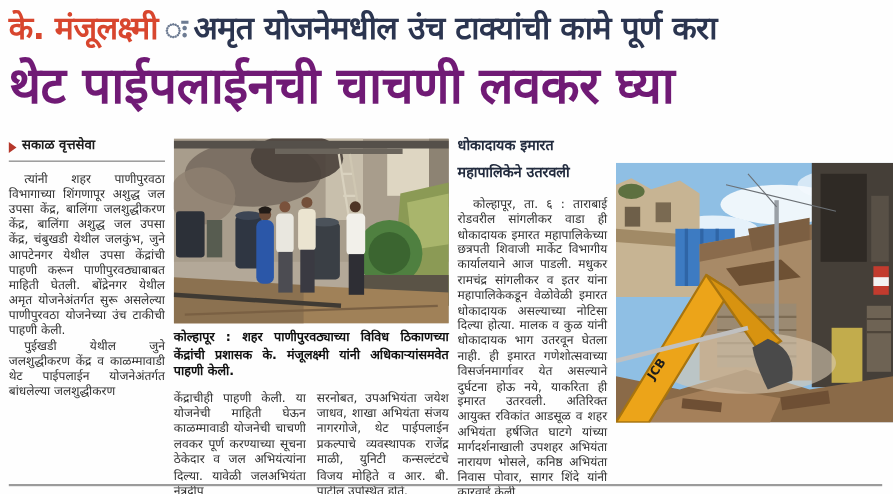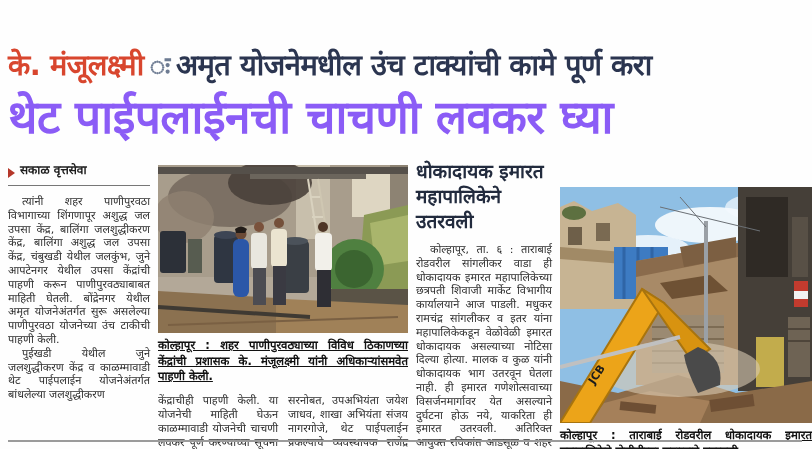--- a/index.html
+++ b/index.html
@@ -2,25 +2,25 @@
 <html><head>
 <meta charset="utf-8">
 <style>
   * { box-sizing: border-box; }
   html,body { margin:0; padding:0; background:#ffffff; }
   body { width:812px; height:449px; overflow:hidden;
          font-family:"DejaVu Sans", sans-serif; }
   .page { position:relative; width:812px; height:449px; padding:6px 8px 0 8px; background:#fefefe; }
 
   
-  .kicker { font-weight:bold; font-size:29px; line-height:38px; letter-spacing:-0.5px; white-space:nowrap;margin-top:40px; }
+  .kicker { font-weight:bold; font-size:29px; line-height:38px; letter-spacing:-0.5px; white-space:nowrap; }
   .kicker .name { color:#d8462e; }
   .kicker .sep  { color:#6d7b92; padding:0 6px; font-size:26px; }
   .kicker .rest { color:#2b3550; }
-  .headline { font-weight:bold; font-size:46px; line-height:56px; color:#8b5cf6;
+  .headline { font-weight:bold; font-size:46px; line-height:56px; color:#701a75;
               letter-spacing:-0.5px; margin-top:4px; white-space:nowrap; }
 
   
   .columns { display:flex; gap:8px; margin-top:14px; align-items:flex-start; }
   .col-left   { width:142px; flex:none; }
   .col-center { width:250px; flex:none; margin-top:6px; }
   .col-rtext  { width:136px; flex:none; }
   .col-rphoto { width:252px; flex:none; margin-top:28px; }
 
   
@@ -28,27 +28,27 @@
             color:#1d1d1d; border-bottom:1.5px solid #777; padding:2px 0 7px 0; margin-bottom:9px; }
   .marker { width:0; height:0; border-left:7px solid #b5372a;
             border-top:5px solid transparent; border-bottom:5px solid transparent; flex:none; }
   .bodytext { font-size:11px; line-height:13.8px; color:#2d2d2d; text-align:justify; }
   .bodytext p { margin:0; text-indent:14px; }
 
   
   figure { margin:0; }
   figure svg { display:block; }
   .caption { font-weight:bold; font-size:11.5px; line-height:15.5px; color:#111;
-             margin-top:5px; text-align:justify;text-decoration:underline; }
+             margin-top:5px; text-align:justify; }
 
   .center-cols { display:flex; gap:10px; margin-top:9px; }
   .center-cols .minicol { flex:1; font-size:11px; line-height:14.2px; color:#2d2d2d; text-align:justify; }
 
   
-  .r-headline { font-weight:bold; font-size:19px; line-height:25px; color:#222b3e; margin:0 0 9px 0; }
+  .r-headline { font-weight:bold; font-size:13px; line-height:25px; color:#222b3e; margin:0 0 9px 0; }
 
   
   .bottom-rule { position:absolute; left:8px; right:10px; bottom:7px; height:2.5px; background:#9b9b9b; }
 </style>
 </head>
 <body>
 
 <div class="page">
 
   <div class="kicker">
@@ -185,18 +185,17 @@
           <rect x="60" y="216" width="36" height="9" fill="#6e4f34" transform="rotate(6 78 220)"></rect>
           <ellipse cx="118" cy="182" rx="82" ry="28" fill="#d9c9b2" opacity="0.6"></ellipse>
 
           <polygon points="0,236 30,236 104,116 82,102" fill="#eca419" stroke="#a8740e" stroke-width="2"></polygon>
           <polygon points="82,102 104,116 150,162 132,174" fill="#d89310" stroke="#a8740e" stroke-width="2"></polygon>
           <line x1="40,180" y1="180" x2="120" y2="150" stroke="#c0c0c0" stroke-width="4"></line>
           <path d="M138 160 q26 10 22 38 l-22 8 q-12 -24 -14 -38 z" fill="#4a4a4a"></path>
           <text x="34" y="198" font-size="11" font-weight="bold" fill="#1c1c1c" transform="rotate(-56 34 198)">JCB</text>
         </svg>
       </figure>
-      <figcaption class="caption">कोल्हापूर : ताराबाई रोडवरील धोकादायक इमारत महापालिकेने जेसीबीच्या सहाय्याने उतरवली.</figcaption>
     </div>
   </div>
 
   <div class="bottom-rule"></div>
 </div>
 
 </body></html>

